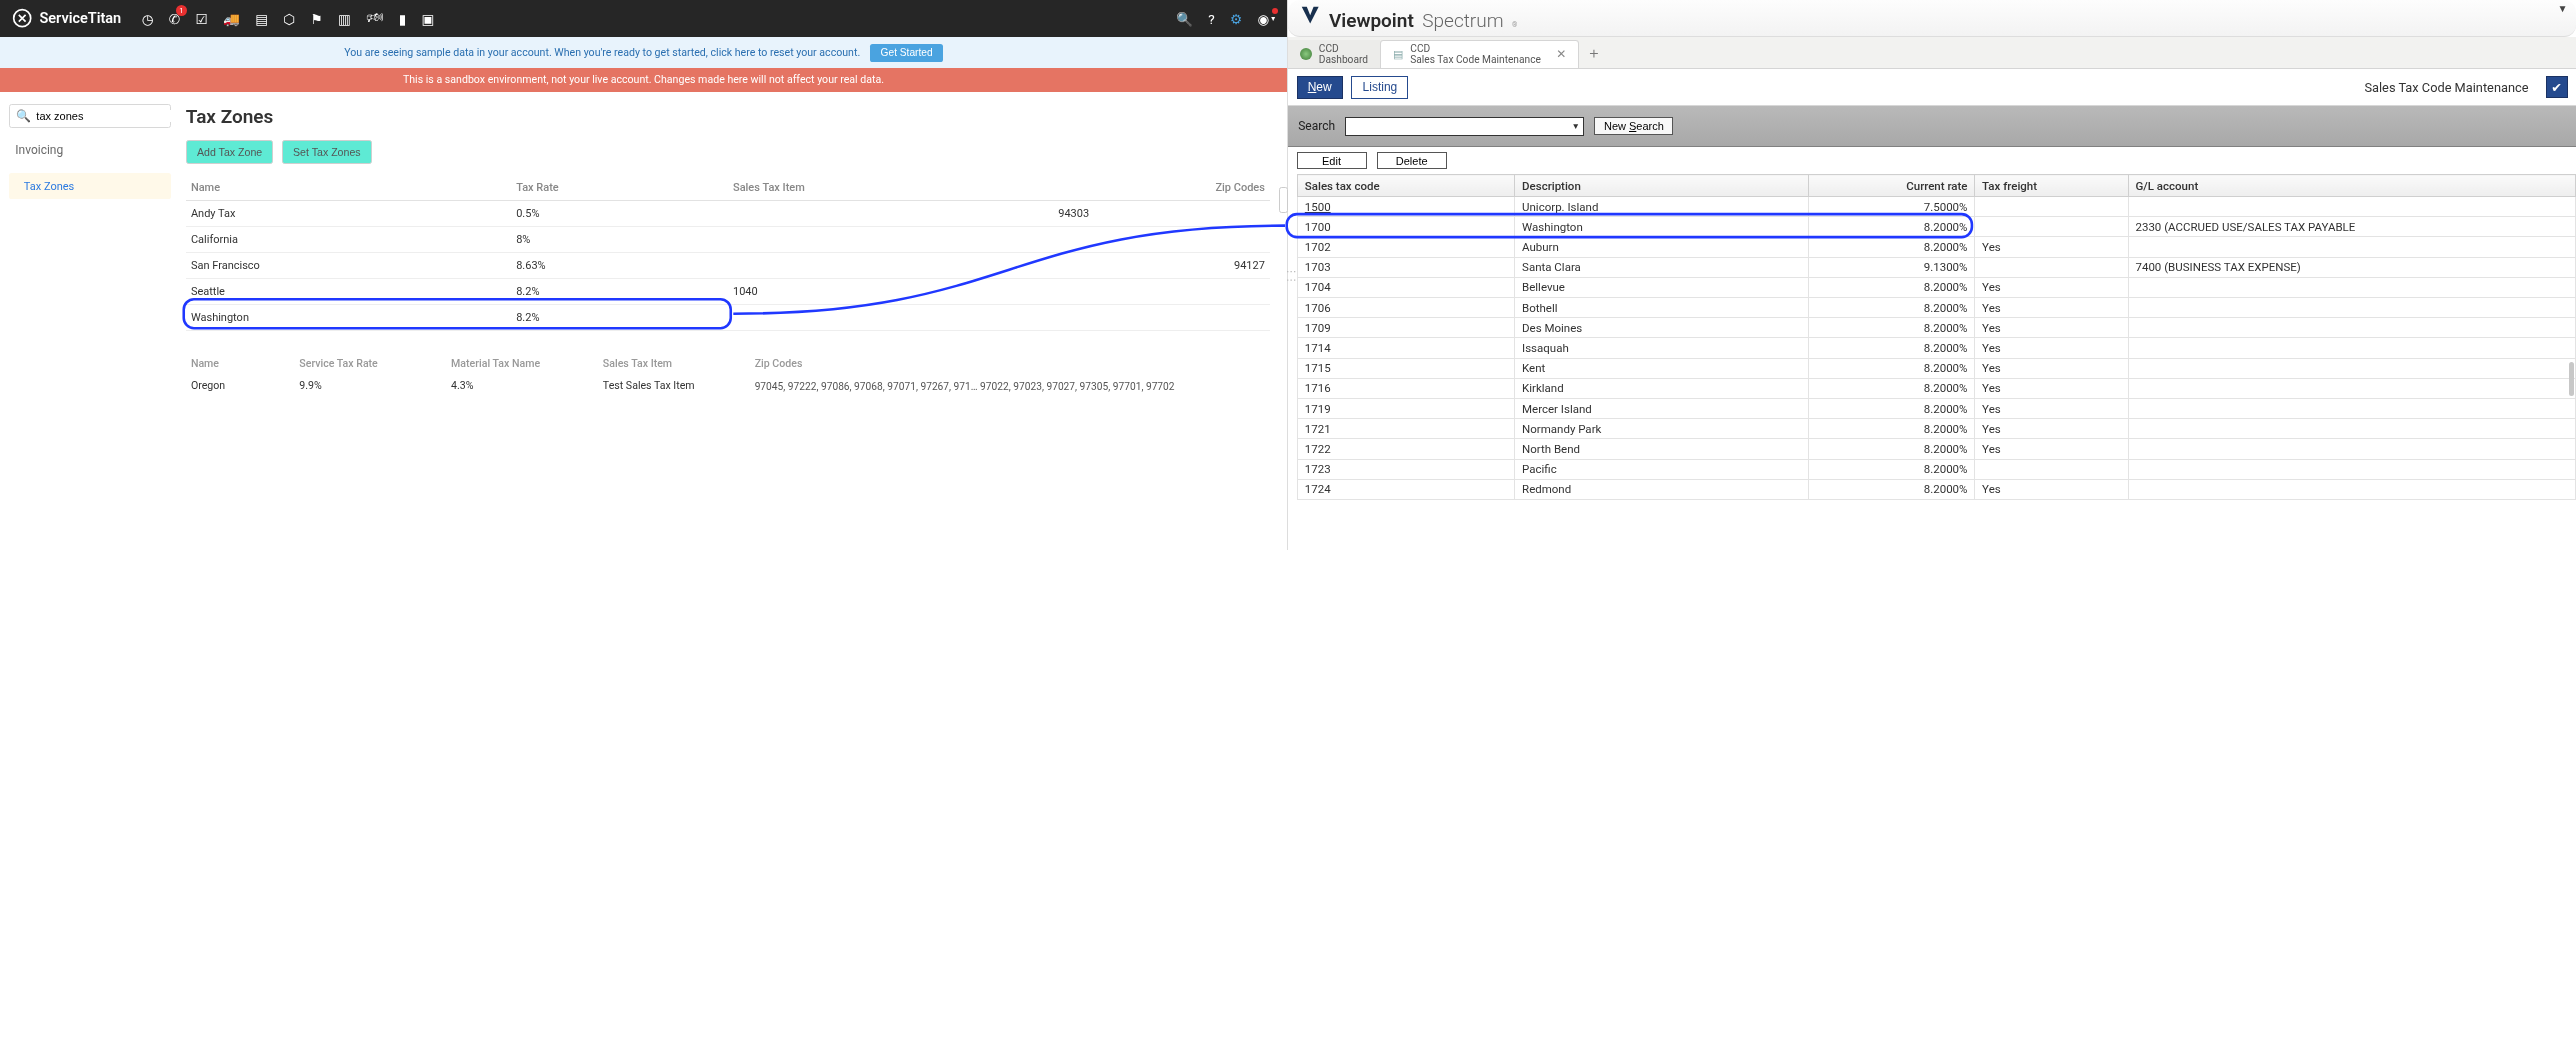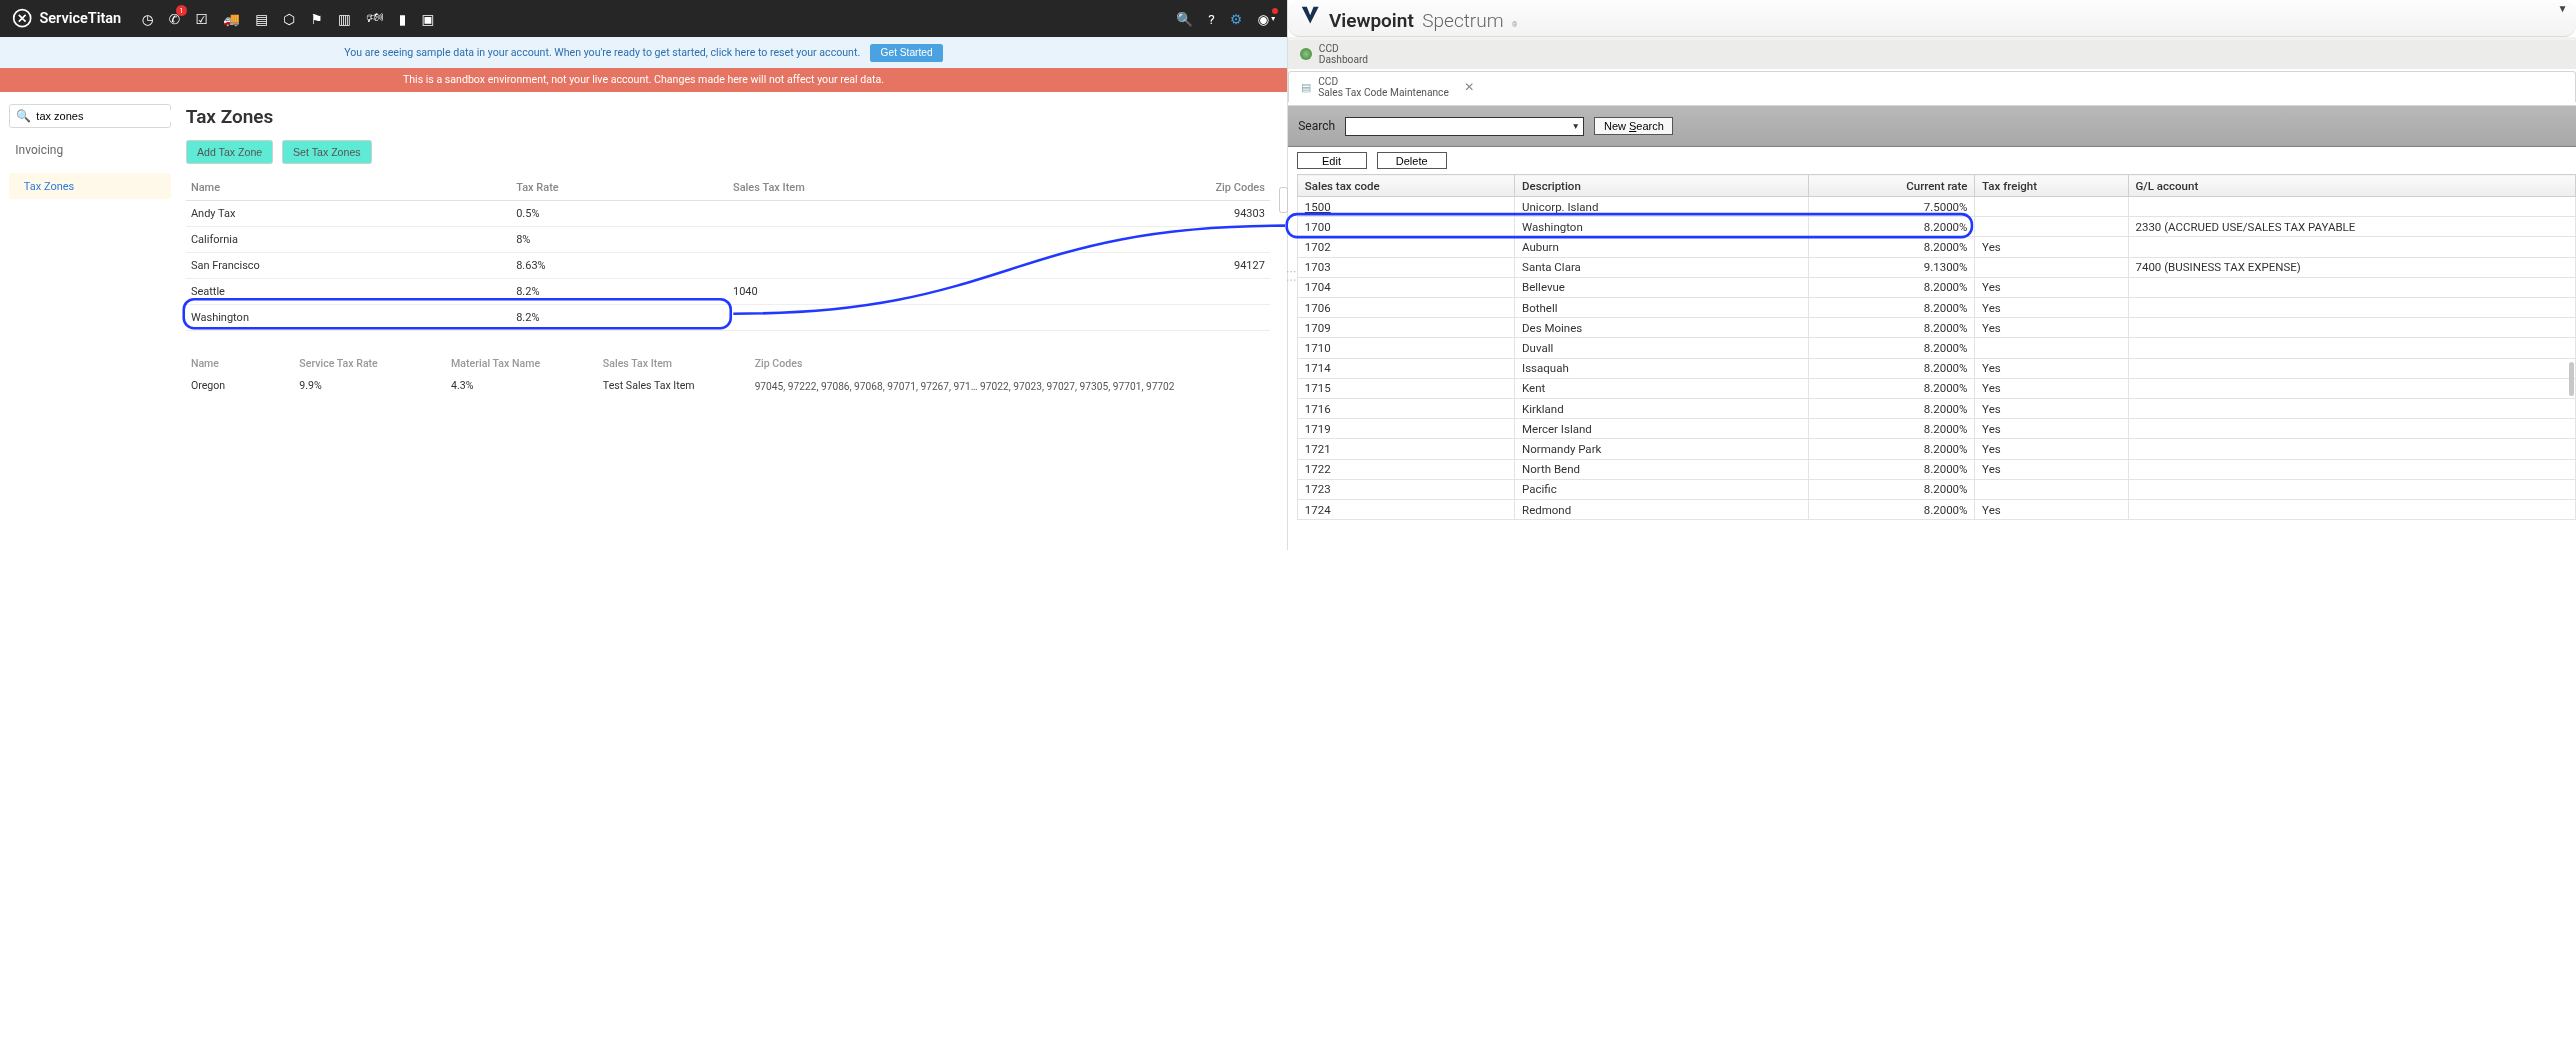--- a/index.html
+++ b/index.html
@@ -45,21 +45,21 @@
 
   
   .vp-titlebar { background:linear-gradient(#fdfdfd,#f3f3f3); height:37px; display:flex; align-items:center; padding:0 12px; border-bottom:0.9px solid #ddd; position:relative;border-radius:12px; }
   .vp-logo { display:flex; align-items:baseline; gap:8.5px; }
   .vp-logo-mark { width:20.4px; height:22px; display:inline-block; }
   .vp-logo-name { font-size:19px; font-weight:600; color:#2a2a2a; }
   .vp-logo-sub  { font-size:19px; font-weight:300; color:#666; }
   .vp-logo-dot  { font-size:6.8px; color:#999; }
   .vp-caret { position:absolute; right:8.5px; top:3.4px; font-size:10.2px; color:#444; cursor:pointer; }
 
-  .vp-tabs { background:#f2f2f0; display:flex; align-items:stretch; height:32px; border-bottom:0.9px solid #d5d5d5;flex-direction:column; }
+  .vp-tabs { background:#f2f2f0; display:flex; align-items:stretch; height:32px; border-bottom:0.9px solid #d5d5d5; }
   .vp-tab { display:flex; align-items:center; gap:6.8px; padding:3.4px 12px; font-size:10.2px; color:#555; border-right:0; cursor:pointer; background:#ececea; margin-top:2.6px;}
   .vp-tab .tab-lines { display:flex; flex-direction:column; line-height:1.1; }
   .vp-tab.active { background:#fff; border:0.9px solid #d5d5d5; border-bottom:none; border-radius:3.4px 3.4px 0 0; position:relative; }
   .vp-tab .close { margin-left:8.5px; color:#888; font-size:12px; cursor:pointer; }
   .vp-tab.add { width:29px; justify-content:center; font-size:15.3px; color:#777; background:transparent;}
   .vp-tab-icon { width:12px; height:12px; border-radius:50%; display:inline-block; }
 
   .vp-toolbar { background:#fff; display:flex; align-items:center; padding:6.8px 8.5px; gap:8.5px; border-bottom:0.9px solid #d7d7d7;}
   .vp-btn-new { background:#254a8e; color:#fff; border:0.9px solid #1b3263; padding:3.4px 10.2px; font-size:12px; cursor:pointer; }
   .vp-btn-new u { text-decoration:underline; }
@@ -160,21 +160,21 @@
               <th style="width:20%;">Tax Rate</th>
               <th style="width:30%;">Sales Tax Item</th>
               <th style="width:20%;text-align:right;">Zip Codes</th>
             </tr>
           </thead>
           <tbody id="tz-body">
               <tr>
                 <td>Andy Tax</td>
                 <td>0.5%</td>
                 <td></td>
-                <td style="text-align: right;">94303</td>
+                <td style="text-align: left;">94303</td>
               </tr>
               <tr>
                 <td>California</td>
                 <td>8%</td>
                 <td></td>
                 <td style="text-align: right;"></td>
               </tr>
               <tr>
                 <td>San Francisco</td>
                 <td>8.63%</td>
@@ -331,27 +331,20 @@
               <td></td>
             </tr>
             <tr>
               <td>1709</td>
               <td>Des Moines</td>
               <td class="num">8.2000%</td>
               <td>Yes</td>
               <td></td>
             </tr>
             <tr>
-              <td>1710</td>
-              <td>Duvall</td>
-              <td class="num">8.2000%</td>
-              <td></td>
-              <td></td>
-            </tr>
-            <tr>
               <td>1714</td>
               <td>Issaquah</td>
               <td class="num">8.2000%</td>
               <td>Yes</td>
               <td></td>
             </tr>
             <tr>
               <td>1715</td>
               <td>Kent</td>
               <td class="num">8.2000%</td>

